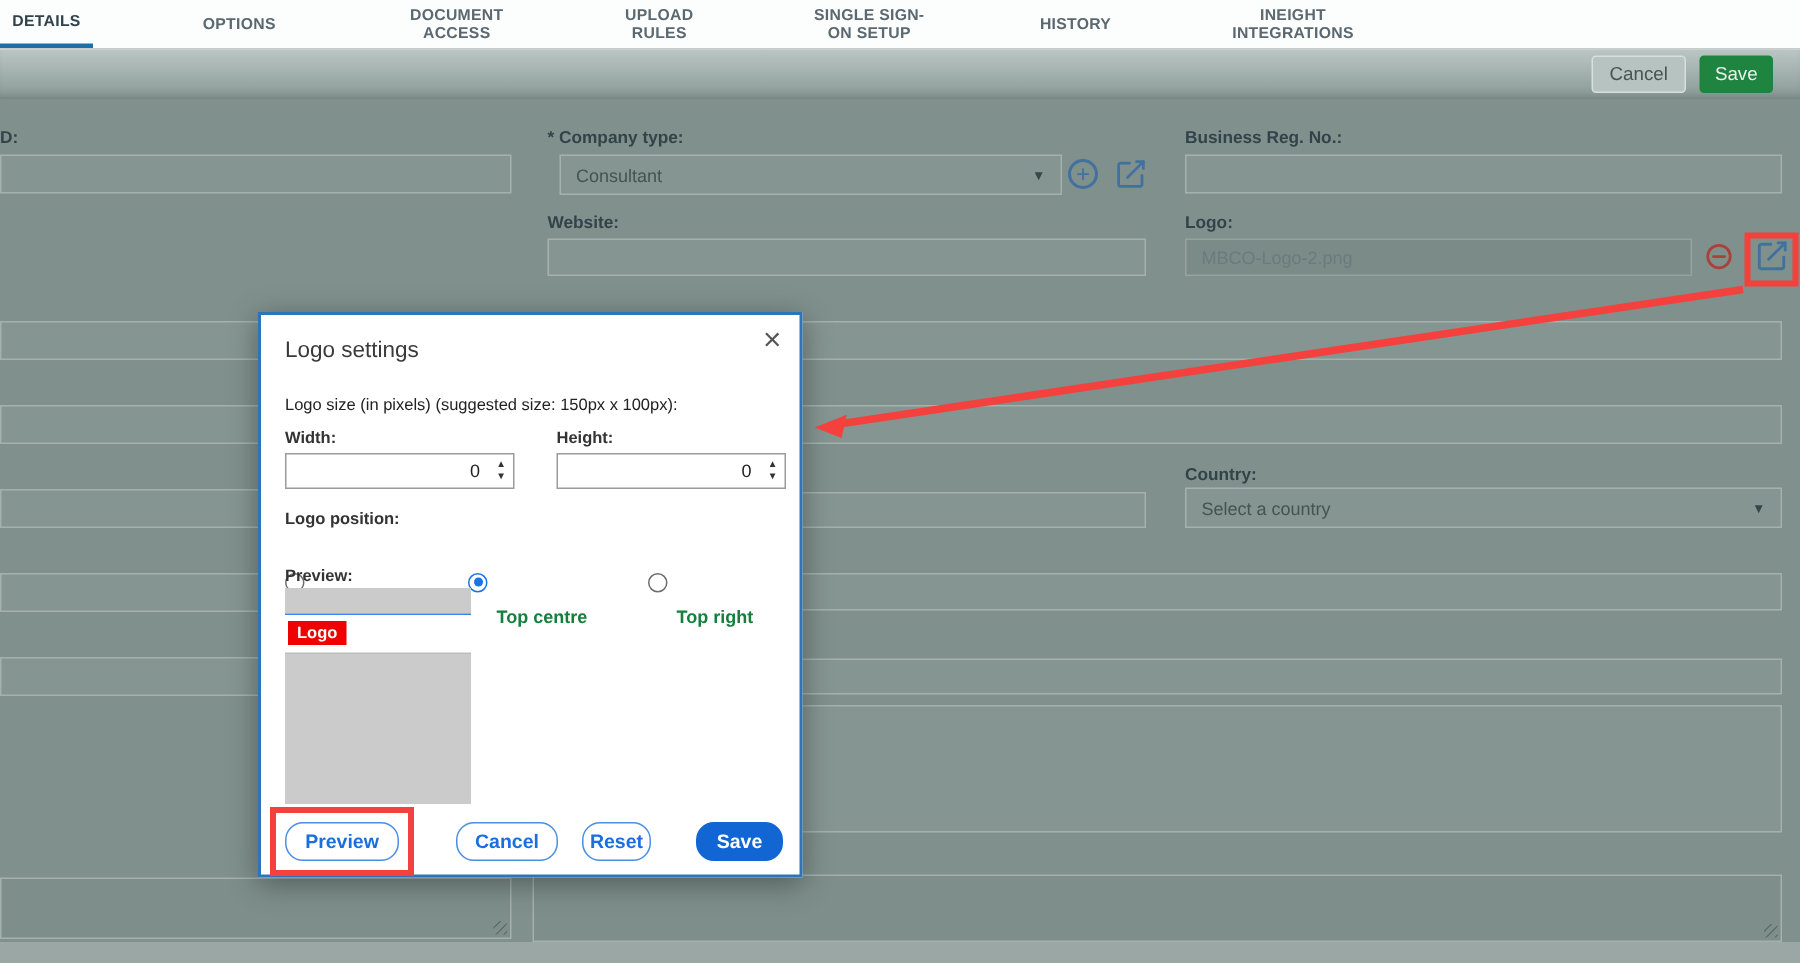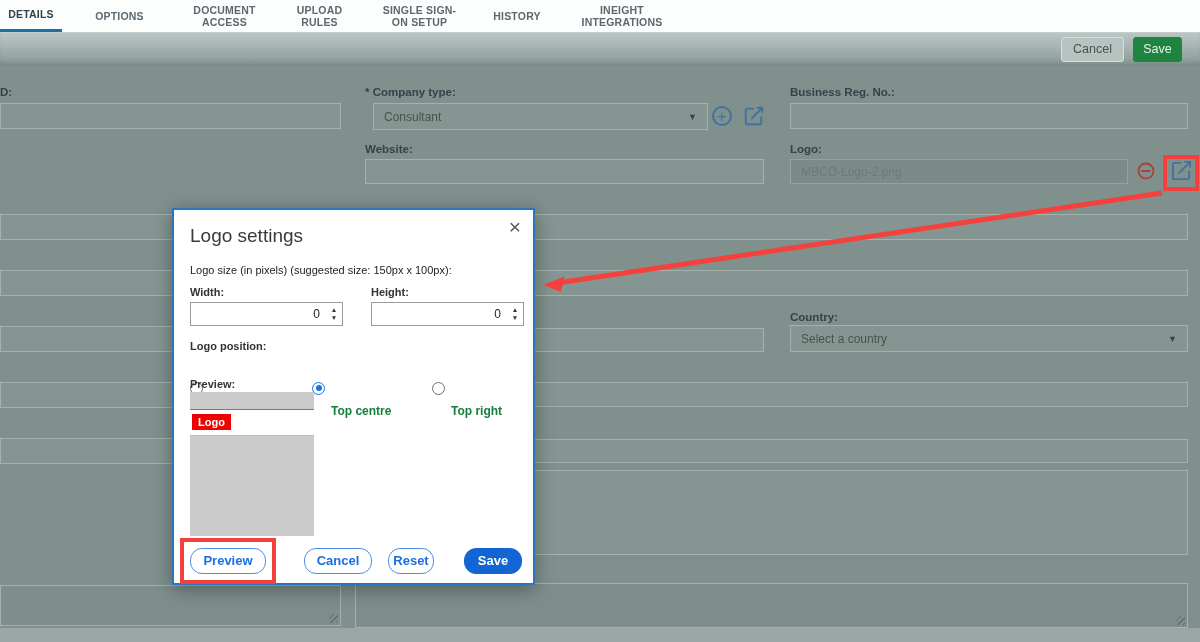--- a/index.html
+++ b/index.html
@@ -1,21 +1,21 @@
 <!DOCTYPE html>
 <html><head>
 <meta charset="utf-8">
 <style>
   * { margin:0; padding:0; box-sizing:border-box; }
   html,body { width:1200px; height:642px; overflow:hidden; }
   body { font-family:"Liberation Sans", sans-serif; position:relative; background:#7f908d; }
 
   
   .tabbar { position:absolute; top:0; left:0; width:1200px; height:33px; background:#fcfdfd;
-            border-bottom:1px solid #c7cccc; display:flex; align-items:stretch; z-index:5; }
+            border-bottom:1px solid #c7cccc; display:flex; align-items:stretch; z-index:5;gap:40px; }
   .tab { display:flex; align-items:center; justify-content:center; text-align:center;
          font-size:10.5px; font-weight:700; color:#5b6870; letter-spacing:.2px; line-height:1.15;
          padding:0 10px; cursor:pointer; white-space:pre-line; }
   .tab.active { color:#32424b; border-bottom:3px solid #1d6fa5; }
 
   
   .toolbar { position:absolute; top:33px; left:0; width:1200px; height:33px;
              background:linear-gradient(#bac6c3, #8a9996); z-index:4;
              box-shadow:inset 0 -6px 8px -6px rgba(0,0,0,.25); }
   .btn-cancel-top { position:absolute; top:4px; right:76px; width:63px; height:25px;
@@ -39,21 +39,21 @@
           background:repeating-linear-gradient(135deg, transparent 0 3px, #5f706d 3px 4px); }
   .icon-btn { position:absolute; width:22px; height:22px; cursor:pointer; }
   .plus-circle { border:2px solid #41719f; border-radius:50%; color:#41719f;
           font-size:16px; line-height:17px; text-align:center; font-weight:400; }
   .bottom-strip { position:absolute; left:0; top:628px; width:1200px; height:14px; background:#9aa7a4; }
 
   
   .modal { position:absolute; left:172px; top:208px; width:363px; height:377px;
            background:#ffffff; border:2px solid #2e74b8; z-index:10;
            box-shadow:0 4px 18px rgba(0,0,0,.35); }
-  .modal-title { position:absolute; left:16px; top:15px; font-size:19px; color:#3a3a3a; }
+  .modal-title { position:absolute; left:16px; top:15px; font-size:15px; color:#3a3a3a; }
   .modal-close { position:absolute; right:12px; top:6px; font-size:21px; color:#555; cursor:pointer;
            font-weight:400; line-height:21px; }
   .m-label { position:absolute; font-size:11px; font-weight:700; color:#333; }
   .spinbox { position:absolute; width:153px; height:24px; border:1px solid #9b9b9b; background:#fff;
            display:flex; align-items:center; }
   .spinbox .val { flex:1; text-align:right; font-size:12px; color:#222; padding-right:6px; }
   .spinner { width:16px; display:flex; flex-direction:column; align-items:center; justify-content:center;
            gap:2px; cursor:pointer; }
   .spinner span { font-size:6.5px; color:#333; line-height:6px; }
   .radio-row { position:absolute; display:flex; align-items:center; cursor:pointer; }

